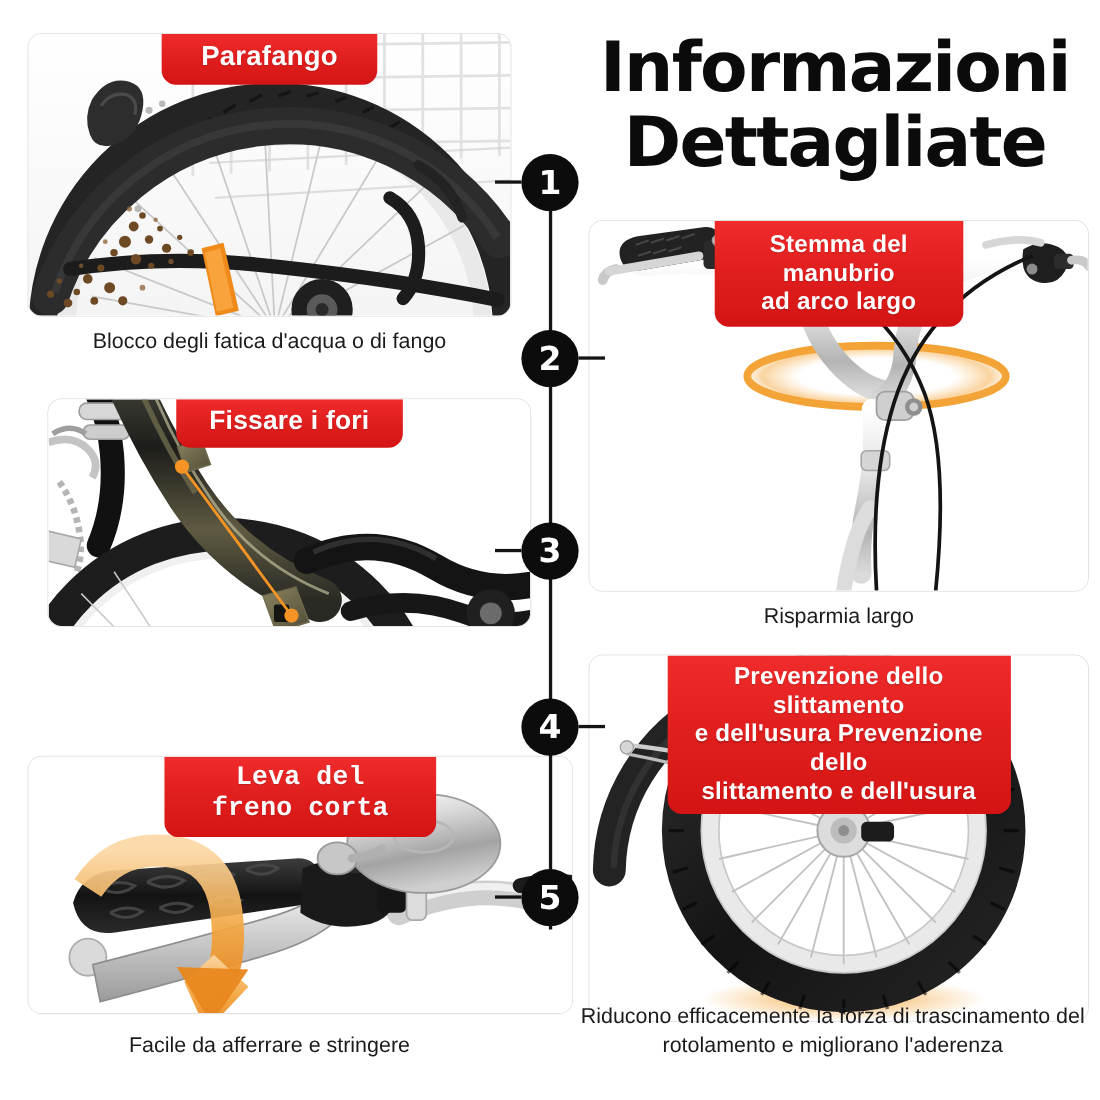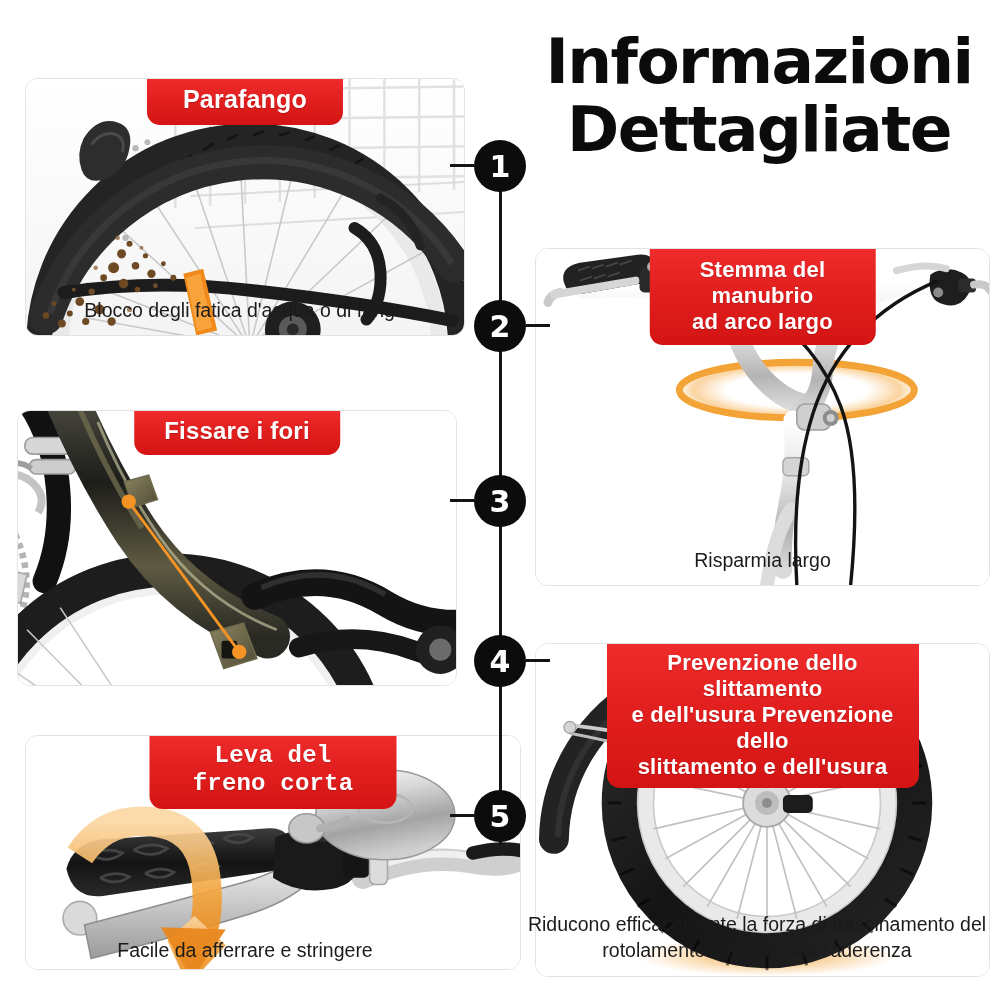--- a/index.html
+++ b/index.html
@@ -11,21 +11,20 @@
   }
   .page { position: relative; width: 1000px; height: 1000px; background: #fff; }
 
   
   .card {
     position: absolute;
     background: #ffffff;
     border: 1px solid #e3e3e3;
     border-radius: 13px;
     overflow: hidden;
-    margin-top: 48px;
   }
   .photo { position: absolute; inset: 0; overflow: hidden; background: #fff; }
   .photo svg { position: absolute; inset: 0; width: 100%; height: 100%; display: block; }
 
   
   .badge {
     position: absolute;
     top: 0;
     left: 50%;
     transform: translateX(-50%);
@@ -191,21 +190,21 @@
 
           <path d="M330 150 q24 14 26 44 q2 30 -14 48" fill="none" stroke="#1c1c1c" stroke-width="12" stroke-linecap="round"></path>
           <path d="M356 120 q30 16 40 48" fill="none" stroke="#232323" stroke-width="9" stroke-linecap="round"></path>
         </g>
       </svg>
     </div>
     <div class="badge b1">Parafango</div>
   </div>
   <div class="caption" style="left:25px; top:298px; width:440px;">Blocco degli fatica d'acqua o di fango</div>
 
-  <div class="card" style="left:17px; top:362px; width:440px; height:276px;">
+  <div class="card" style="left:43px; top:362px; width:440px; height:208px;">
     <div class="photo">
       <svg viewBox="0 0 440 248" preserveAspectRatio="xMidYMid slice">
         <defs>
           <linearGradient id="c2tube" x1="0" y1="0" x2="0" y2="1">
             <stop offset="0" stop-color="#4a4a40"></stop>
               <stop offset="35%" stop-color="#1d1d1a"></stop>
             <stop offset="70%" stop-color="#5e5a42"></stop>
               <stop offset="100%" stop-color="#2a2a24"></stop>
           </linearGradient>
           <linearGradient id="c2gold" x1="0" y1="0" x2="1" y2="1">

